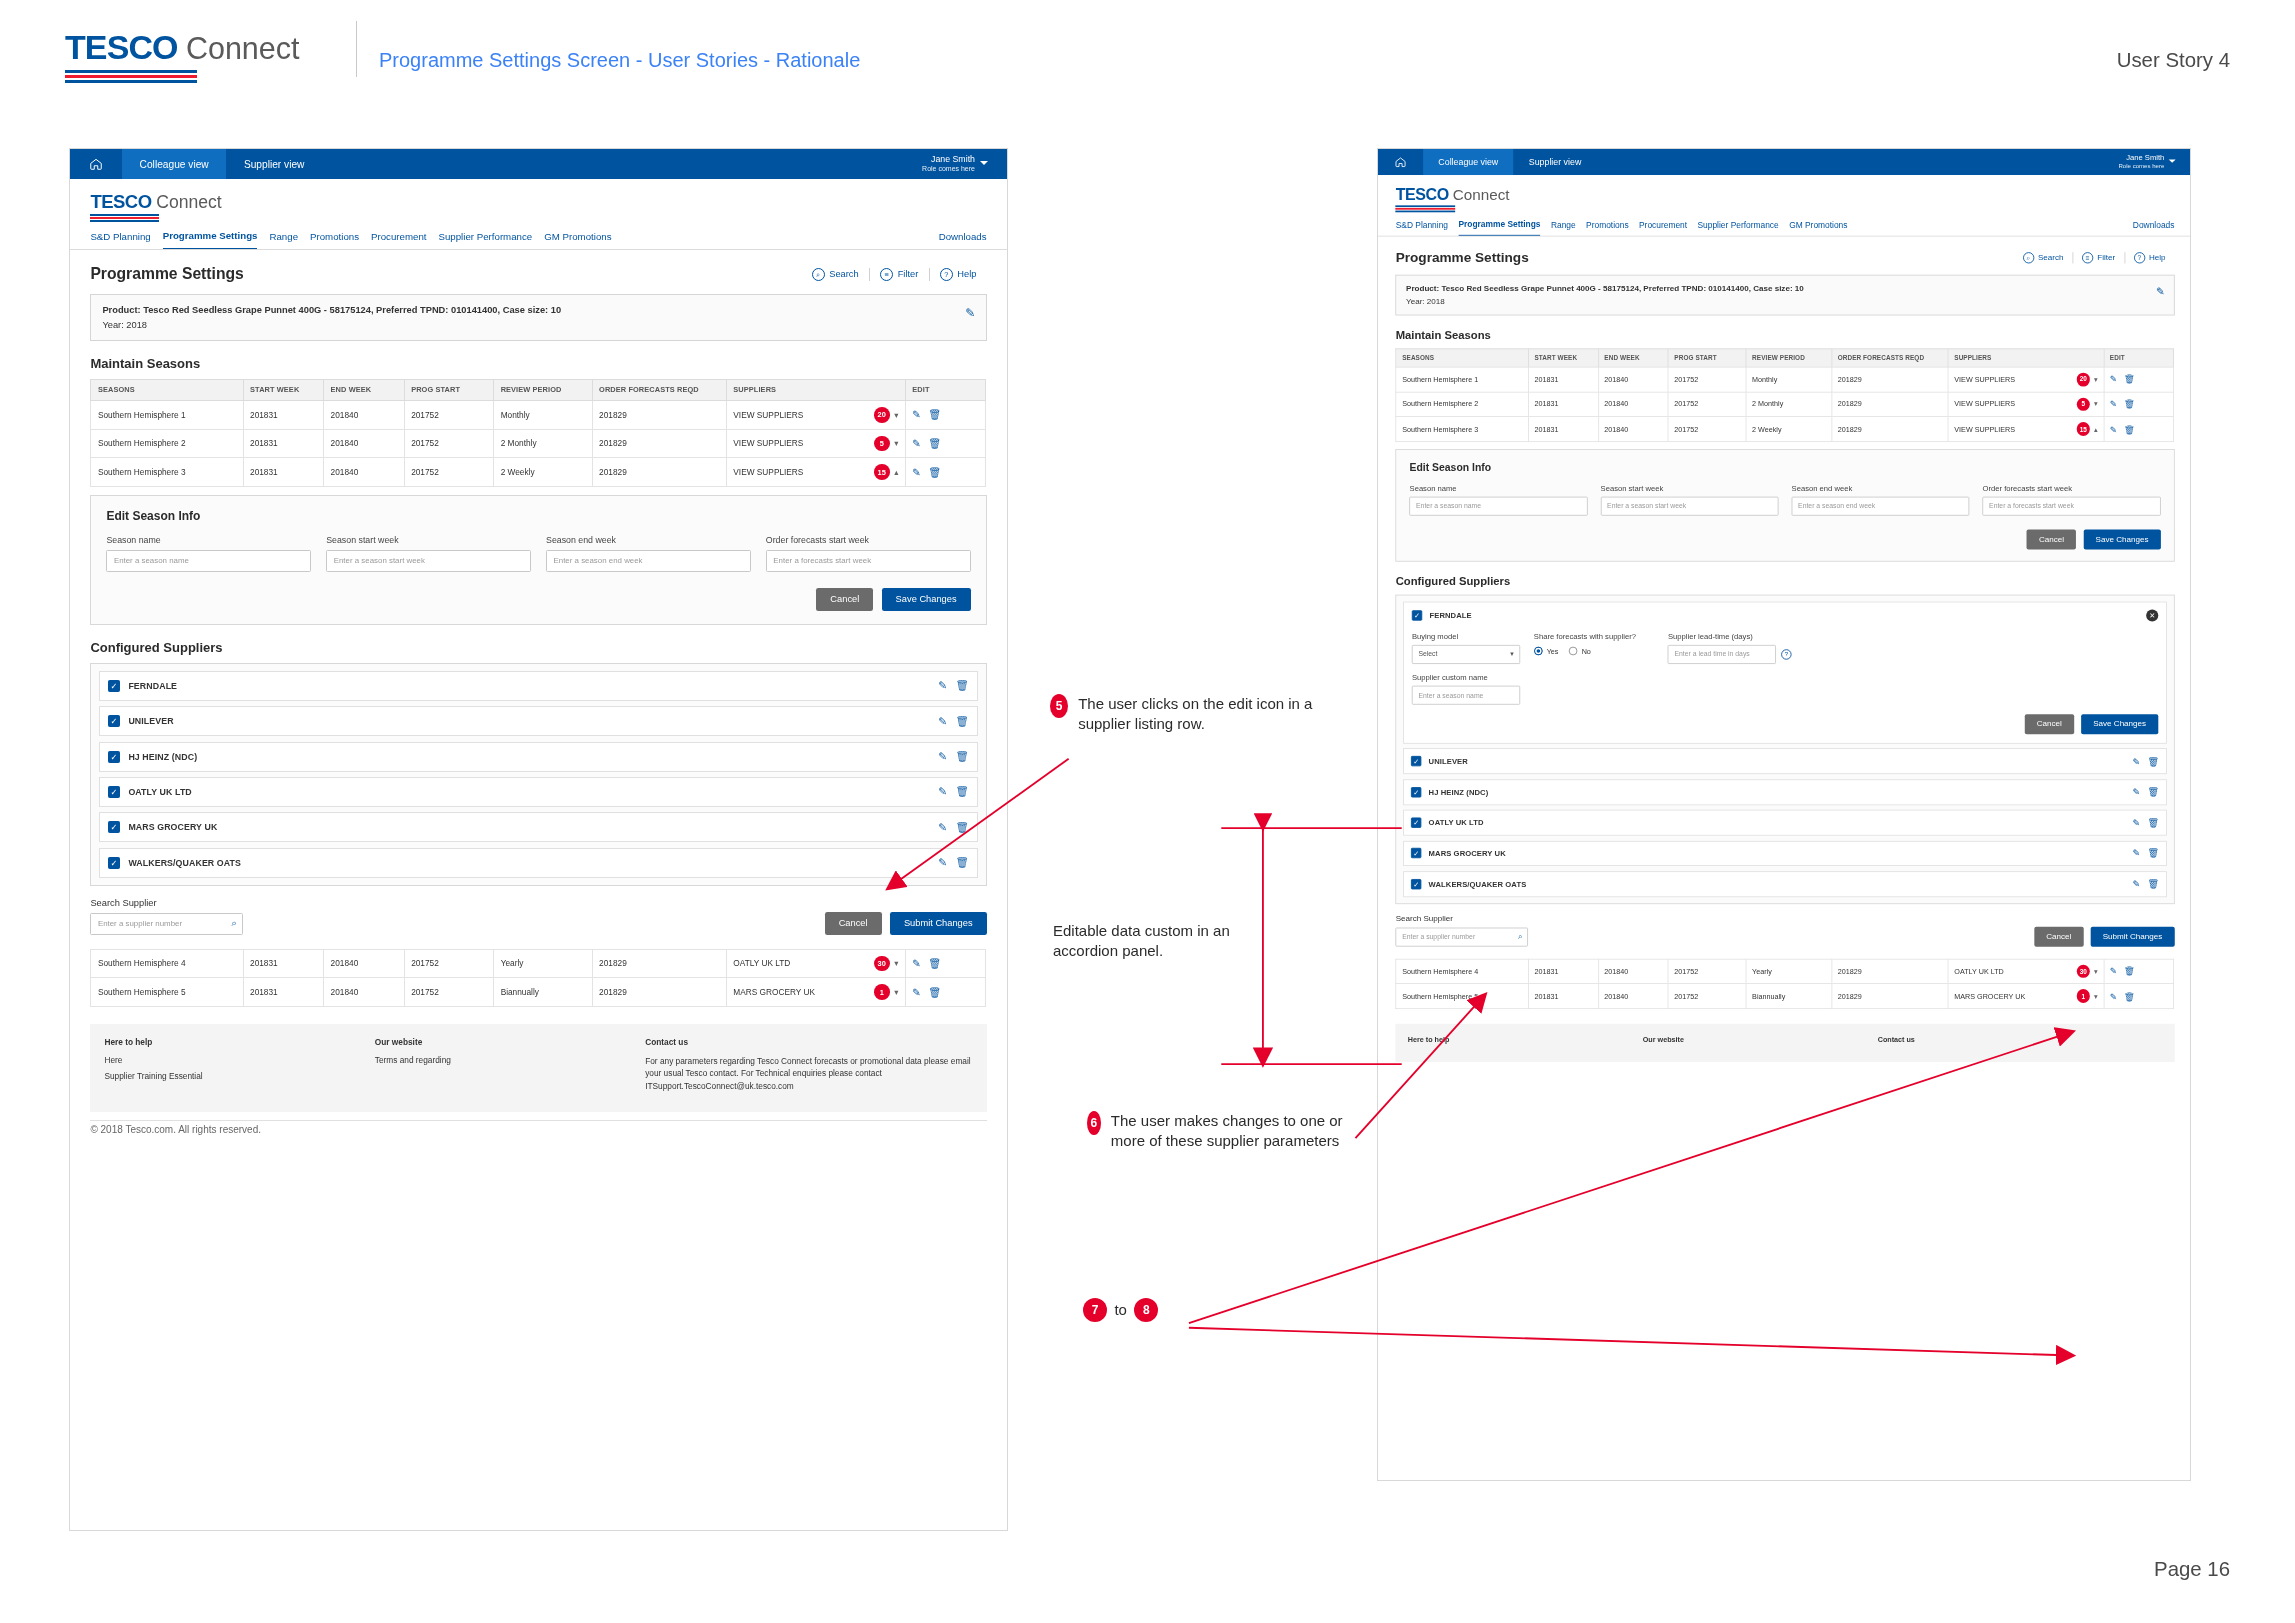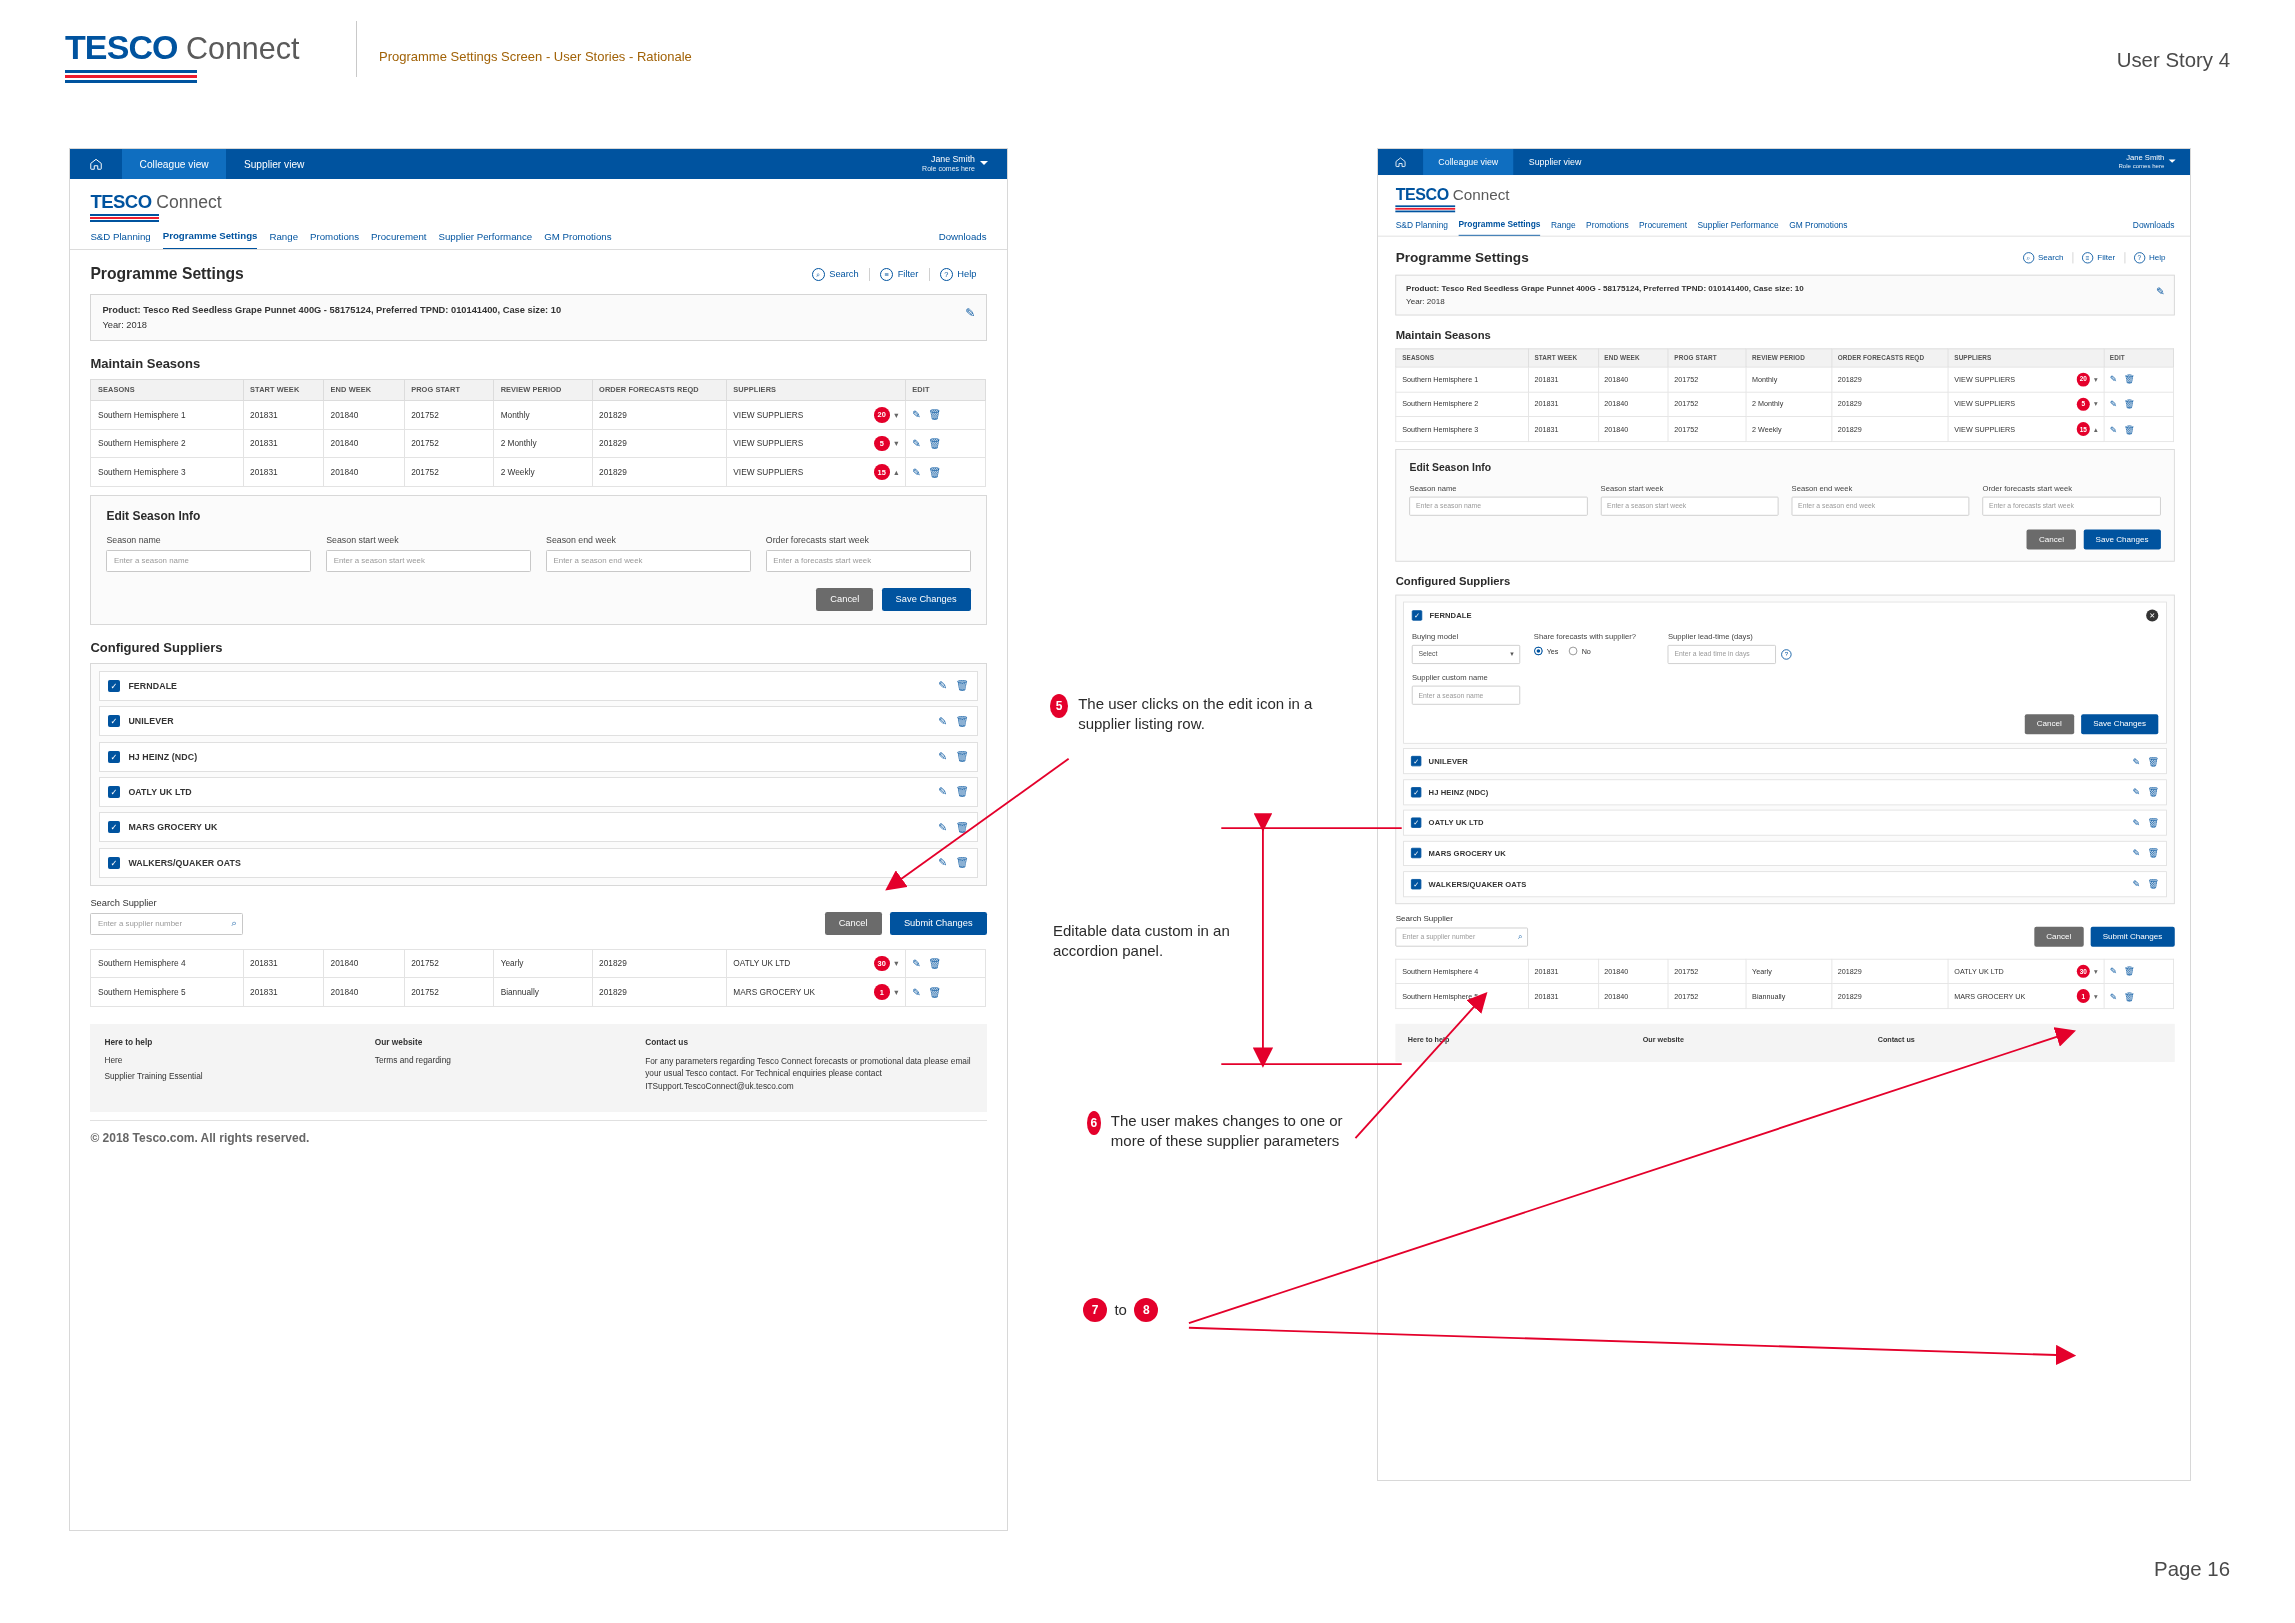--- a/index.html
+++ b/index.html
@@ -18,21 +18,21 @@
   .logo-wrap { position:absolute; left:65px; top:28px; width:296px; }
   .tesco-word { font-size:34px; font-weight:bold; color:#00539F; letter-spacing:-0.9px; font-family:"Liberation Sans", sans-serif; }
   .tesco-connect-row { display:flex; align-items:baseline; gap:8.3px; }
   .connect-word { font-size:30.5px; color:#5a5a5a; font-weight:400; letter-spacing:0px; }
   .tesco-stripes { margin-top:2.8px; width:132px; }
   .stripe { height:3.2px; margin-bottom:1.9px; }
   .stripe.blue { background:#00539F; }
   .stripe.red  { background:#EE1C2E; }
   .stripe.mid  { background:#00539F; }
   .hdr-divider { position:absolute; left:356px; top:21px; width:0.9px; height:56px; background:#c9c9c9; }
-  .hdr-title { position:absolute; left:379px; top:49px; font-size:13px; color:#a16207; }
+  .hdr-title { position:absolute; left:379px; top:49px; font-size:20px; color:#3b82f6; }
   .hdr-story { position:absolute; right:65px; top:49px; font-size:20.4px; color:#4a4a4a; }
   .page-number { position:absolute; right:65px; bottom:42px; font-size:20.4px; color:#4a4a4a; }
 
   
   .screen { position:absolute; background:#fff; border:0.9px solid #d8d8d8; overflow:hidden; }
   .screen-left  { left:69px;  top:148px; width:939px; height:1383px; }
   .screen-right { left:1377px; top:148px; width:814px; height:1333px; }
 
   
   .navbar { display:flex; align-items:stretch; background:#00539F; color:#fff; height:30px; position:relative; }
@@ -109,21 +109,21 @@
   .search-block .lbl { font-size:9.3px; color:#333; margin-bottom:4.6px; }
   .search-inp { width:153px; height:22px; border:0.5px solid #c8c8c8; background:#fff; border-radius:1.4px; padding:0 6.5px; font-size:7.9px; color:#9a9a9a; display:flex; align-items:center; position:relative; }
   .search-inp .mag { position:absolute; right:5.6px; color:#00539F; font-size:9.3px; }
   .search-btns { margin-left:auto; display:flex; gap:8.3px; }
 
   
   .foot { margin:16.7px 20.4px 0 20.4px; background:#f4f4f4; display:flex; padding:13px 14px; gap:18.5px; }
   .foot-col { flex:1; font-size:8.3px; color:#333; }
   .foot-col .fh { font-weight:bold; margin-bottom:8.3px; }
   .foot-col .fl { color:#333; margin-bottom:6.5px; }
-  .copy { margin:8.3px 20.4px 14px 20.4px; font-size:12px; color:#666; border-top:0.5px solid #e0e0e0; padding-top:10px;font-weight:bold; }
+  .copy { margin:8.3px 20.4px 14px 20.4px; font-size:10px; color:#666; border-top:0.5px solid #e0e0e0; padding-top:3px; }
 
   
   .scaled { transform-origin: 0 0; }
 
   
   .anno { position:absolute; }
   .bullet { width:24px;height:24px;border-radius:50%;background:#E4002B;color:#fff;display:flex;align-items:center;justify-content:center;font-size:12px;font-weight:bold; }
   .anno-text { font-size:15px; color:#2b2b2b; line-height:1.35; }
   svg.arrows { position:absolute; left:0; top:0; width:2295px; height:1623px; pointer-events:none; }
 </style>

